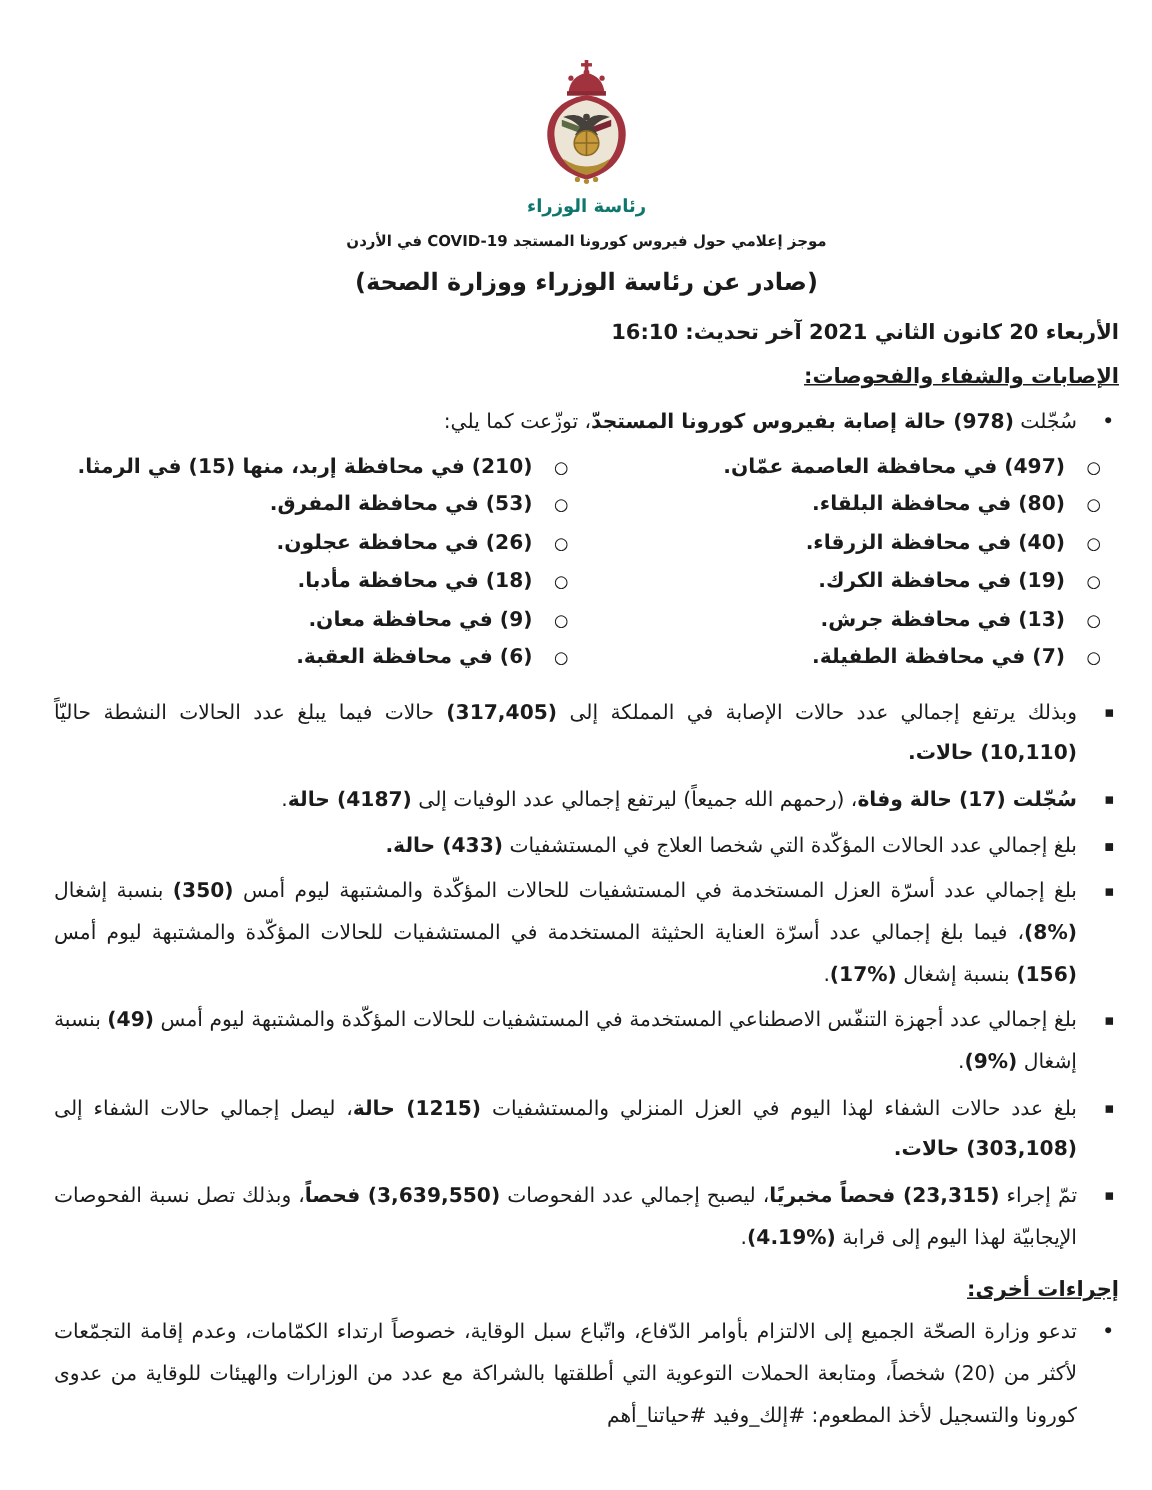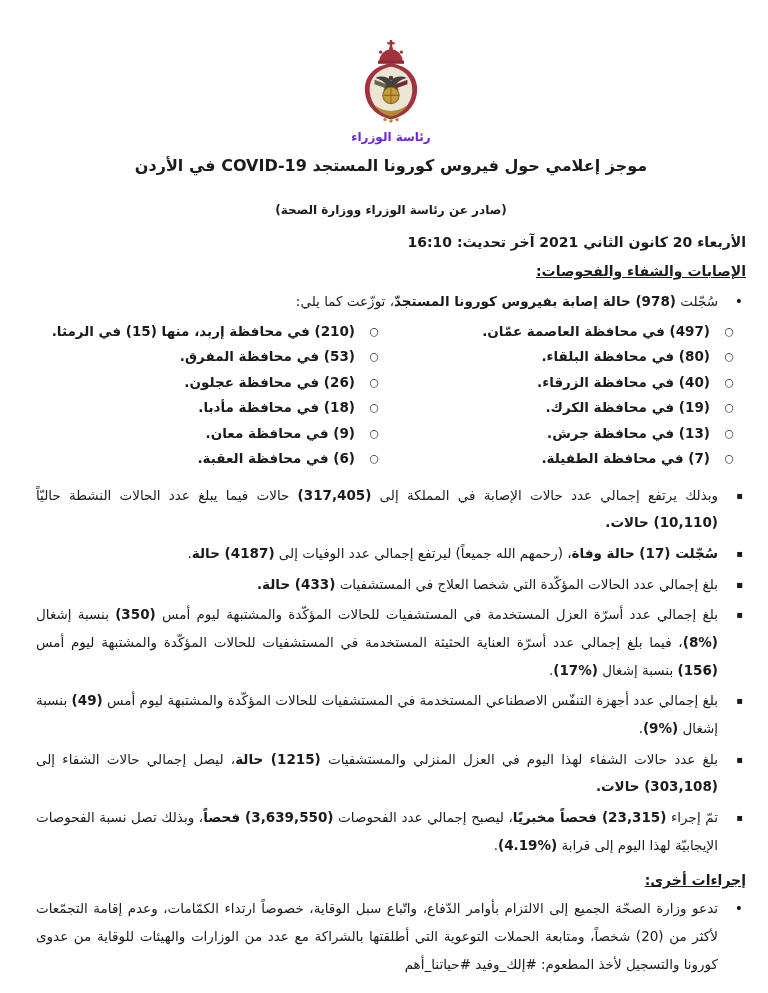--- a/index.html
+++ b/index.html
@@ -1,22 +1,22 @@
 <!DOCTYPE html>
 <html lang="ar" dir="rtl"><head>
 <meta charset="utf-8">
 <style>
   html,body{margin:0;padding:0;background:#ffffff;}
   body{font-family:"DejaVu Sans",sans-serif;color:#1b1b1b;}
   .page{position:relative;width:768px;height:993px;box-sizing:border-box;
         padding:40px 22px 0 36px;background:#ffffff;overflow:hidden;direction:rtl;}
   .emblem-wrap{text-align:center;margin:0 auto;}
-  .emblem-caption{font-size:12px;font-weight:700;color:#6d28d9;margin-top:-4px;letter-spacing:.5px;}
-  .doc-title{margin-top:12px;text-align:center;font-size:16px;font-weight:700;}
-  .doc-subtitle{margin-top:28px;text-align:center;font-size:12px;font-weight:700;}
+  .emblem-caption{font-size:12px;font-weight:700;color:#0f766e;margin-top:-4px;letter-spacing:.5px;}
+  .doc-title{margin-top:12px;text-align:center;font-size:10px;font-weight:700;}
+  .doc-subtitle{margin-top:11px;text-align:center;font-size:16px;font-weight:700;}
   .date-line{margin-top:17px;text-align:right;font-size:14px;font-weight:700;}
   .section-heading{margin-top:13px;font-size:14px;font-weight:700;text-decoration:underline;}
   .bullet-row{position:relative;padding-right:28px;font-size:13.5px;line-height:2.05;text-align:justify;}
   .bullet-row .mk{position:absolute;right:3px;top:0;line-height:27px;}
   .mk-disc{font-size:14px;}
   .mk-square{font-size:10px;}
   .intro-row{margin-top:9px;}
   .gov-columns{display:flex;margin-top:3px;}
   .gov-col{width:50%;}
   .gov-row{position:relative;padding-right:36px;font-size:13.5px;font-weight:700;line-height:25.5px;text-align:right;}

